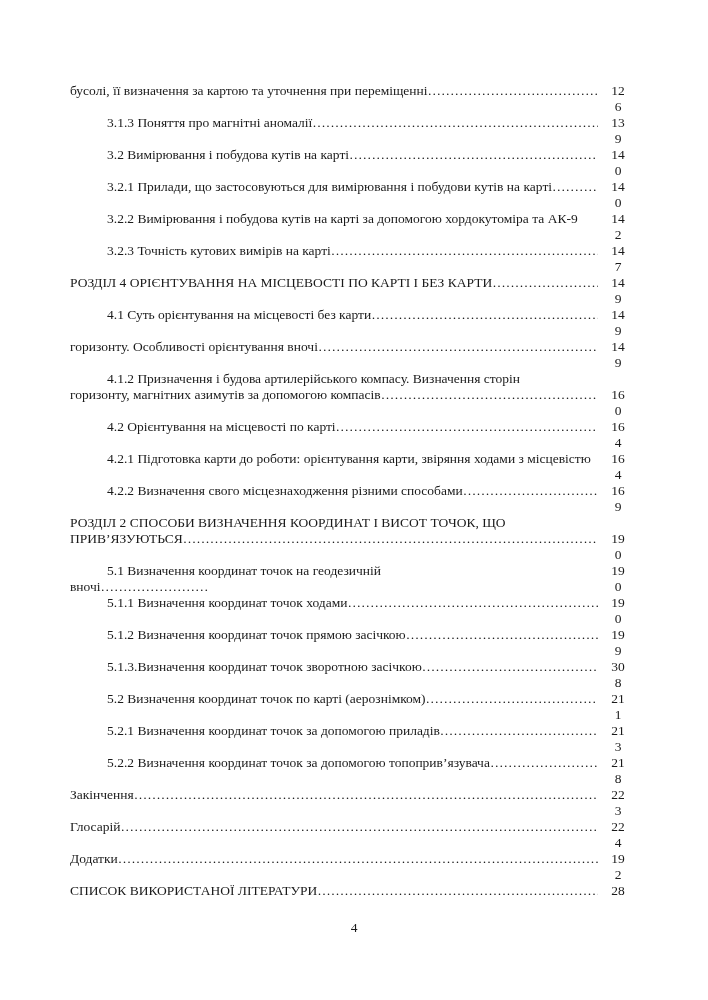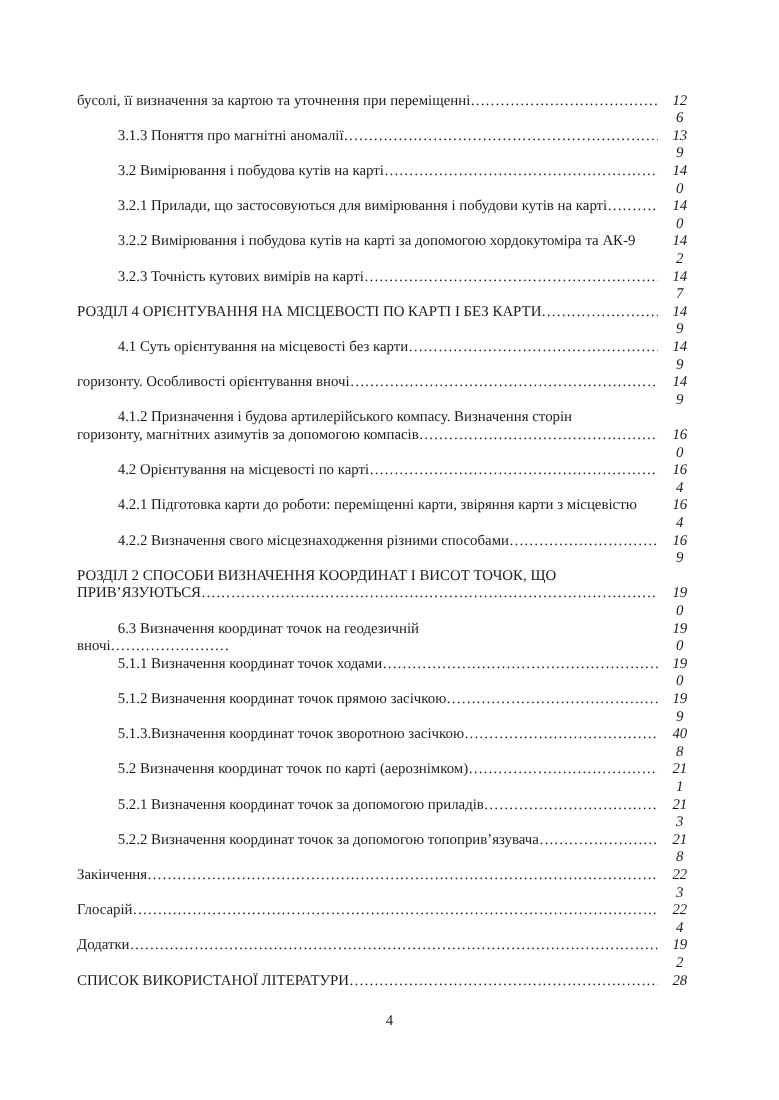--- a/index.html
+++ b/index.html
@@ -40,21 +40,20 @@
     overflow: hidden;
     text-overflow: clip;
   }
   .toc-line.indent .toc-text {
     padding-left: 37px;
   }
   .toc-page {
     flex: 0 0 40px;
     text-align: center;
     white-space: nowrap;
-    font-style: italic;
   }
   .footer {
     position: absolute;
     top: 920px;
     left: 0;
     right: 0;
     text-align: center;
     line-height: 16px;
   }
 </style>
@@ -149,21 +148,21 @@
       </div>
       <div class="toc-line indent">
         <span class="toc-text">4.2 Орієнтування на місцевості по карті………………………………………………………………………………</span>
         <span class="toc-page">16</span>
       </div>
       <div class="toc-line indent">
         <span class="toc-text"></span>
         <span class="toc-page">4</span>
       </div>
       <div class="toc-line indent">
-        <span class="toc-text">4.2.1 Підготовка карти до роботи: переміщенні карти, звіряння карти з місцевістю</span>
+        <span class="toc-text">4.2.1 Підготовка карти до роботи: орієнтування карти, звіряння ходами з місцевістю</span>
         <span class="toc-page">16</span>
       </div>
       <div class="toc-line indent">
         <span class="toc-text"></span>
         <span class="toc-page">4</span>
       </div>
       <div class="toc-line indent">
         <span class="toc-text">4.2.2 Визначення свого місцезнаходження різними способами……………………………………………………</span>
         <span class="toc-page">16</span>
       </div>
@@ -177,21 +176,21 @@
       </div>
       <div class="toc-line">
         <span class="toc-text">ПРИВ’ЯЗУЮТЬСЯ……………………………………………………………………………………………………………</span>
         <span class="toc-page">19</span>
       </div>
       <div class="toc-line">
         <span class="toc-text"></span>
         <span class="toc-page">0</span>
       </div>
       <div class="toc-line indent">
-        <span class="toc-text">6.3 Визначення координат точок на геодезичній</span>
+        <span class="toc-text">5.1 Визначення координат точок на геодезичній</span>
         <span class="toc-page">19</span>
       </div>
       <div class="toc-line">
         <span class="toc-text">вночі……………………</span>
         <span class="toc-page">0</span>
       </div>
       <div class="toc-line indent">
         <span class="toc-text">5.1.1 Визначення координат точок ходами……………………………………………………………………………..</span>
         <span class="toc-page">19</span>
       </div>
@@ -202,21 +201,21 @@
       <div class="toc-line indent">
         <span class="toc-text">5.1.2 Визначення координат точок прямою засічкою…………………………………………………………………</span>
         <span class="toc-page">19</span>
       </div>
       <div class="toc-line indent">
         <span class="toc-text"></span>
         <span class="toc-page">9</span>
       </div>
       <div class="toc-line indent">
         <span class="toc-text">5.1.3.Визначення координат точок зворотною засічкою……………………………………………………………...</span>
-        <span class="toc-page">40</span>
+        <span class="toc-page">30</span>
       </div>
       <div class="toc-line indent">
         <span class="toc-text"></span>
         <span class="toc-page">8</span>
       </div>
       <div class="toc-line indent">
         <span class="toc-text">5.2 Визначення координат точок по карті (аерознімком)……………………………………………………………</span>
         <span class="toc-page">21</span>
       </div>
       <div class="toc-line indent">

